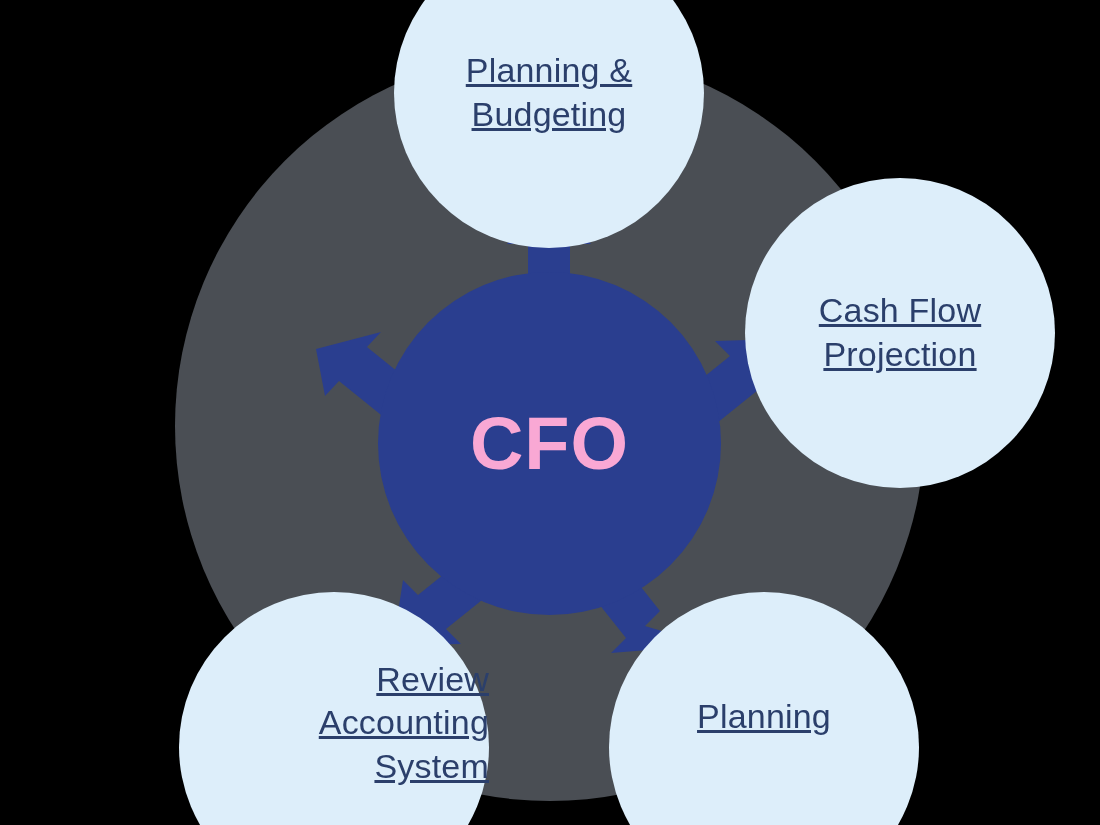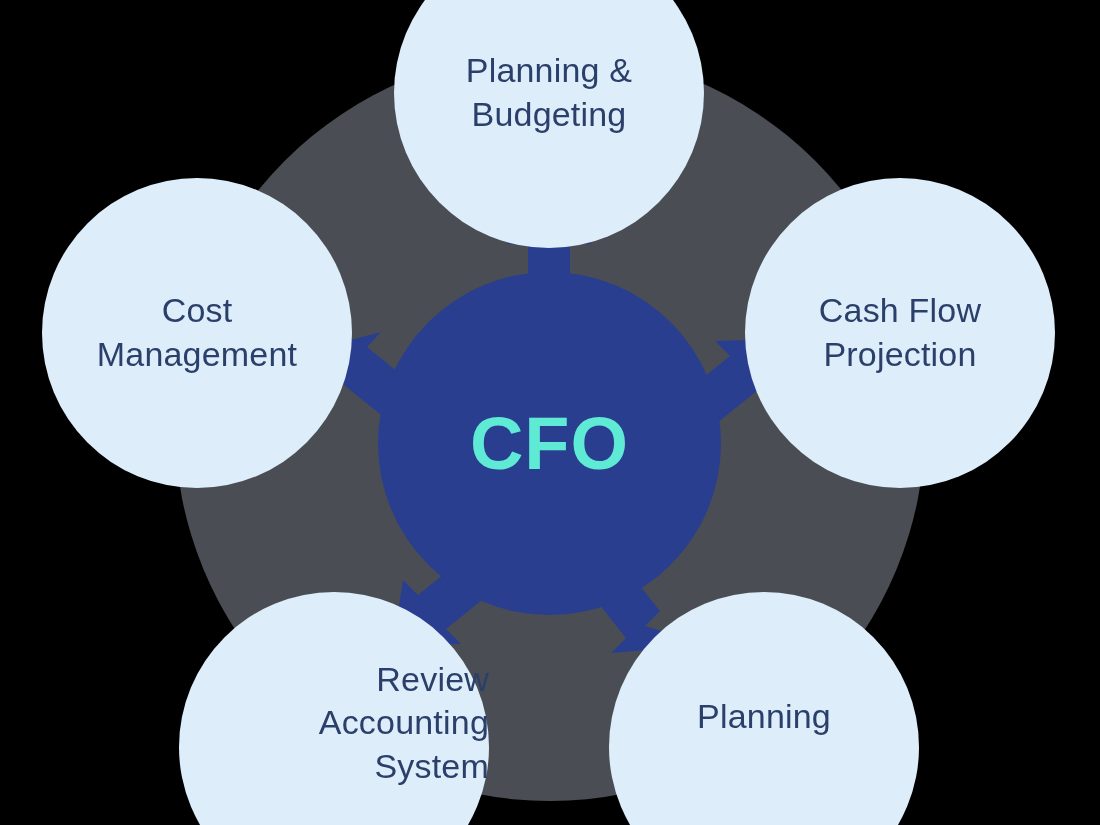--- a/index.html
+++ b/index.html
@@ -38,31 +38,32 @@
   }
   .node .label {
     color: #2b3f6b;
     font-family: "Liberation Sans", sans-serif;
     font-size: 34px;
     font-weight: 400;
     line-height: 1.28;
     letter-spacing: 0.2px;
     white-space: pre-line;
     width: 130%;
+    text-decoration: underline;
   }
   #hub {
     position: absolute;
     border-radius: 50%;
     background: #2a3e8f;
     display: flex;
     align-items: center;
     justify-content: center;
   }
   #hub .hub-label {
-    color: #5eead4;
+    color: #f9a8d4;
     font-family: "Liberation Sans", sans-serif;
     font-size: 74px;
     font-weight: 700;
     letter-spacing: 1px;
     line-height: 1;
   }
 </style>
 </head>
 <body>
 
@@ -134,18 +135,14 @@
   <div class="node" style="left:609px; top:592px; width:310px; height:310px;">
     <span class="label" style="margin-top:-60px;">Planning</span>
   </div>
 
   <div class="node" style="left:179px; top:592px; width:310px; height:310px;">
     <span class="label" style="margin-top:-48px;text-align:right;">Review
 Accounting
 System</span>
   </div>
 
-  <div class="node" style="left:42px; top:178px; width:310px; height:310px;">
-    <span class="label">Cost
-Management</span>
-  </div>
 
 </div>
 
 </body></html>

